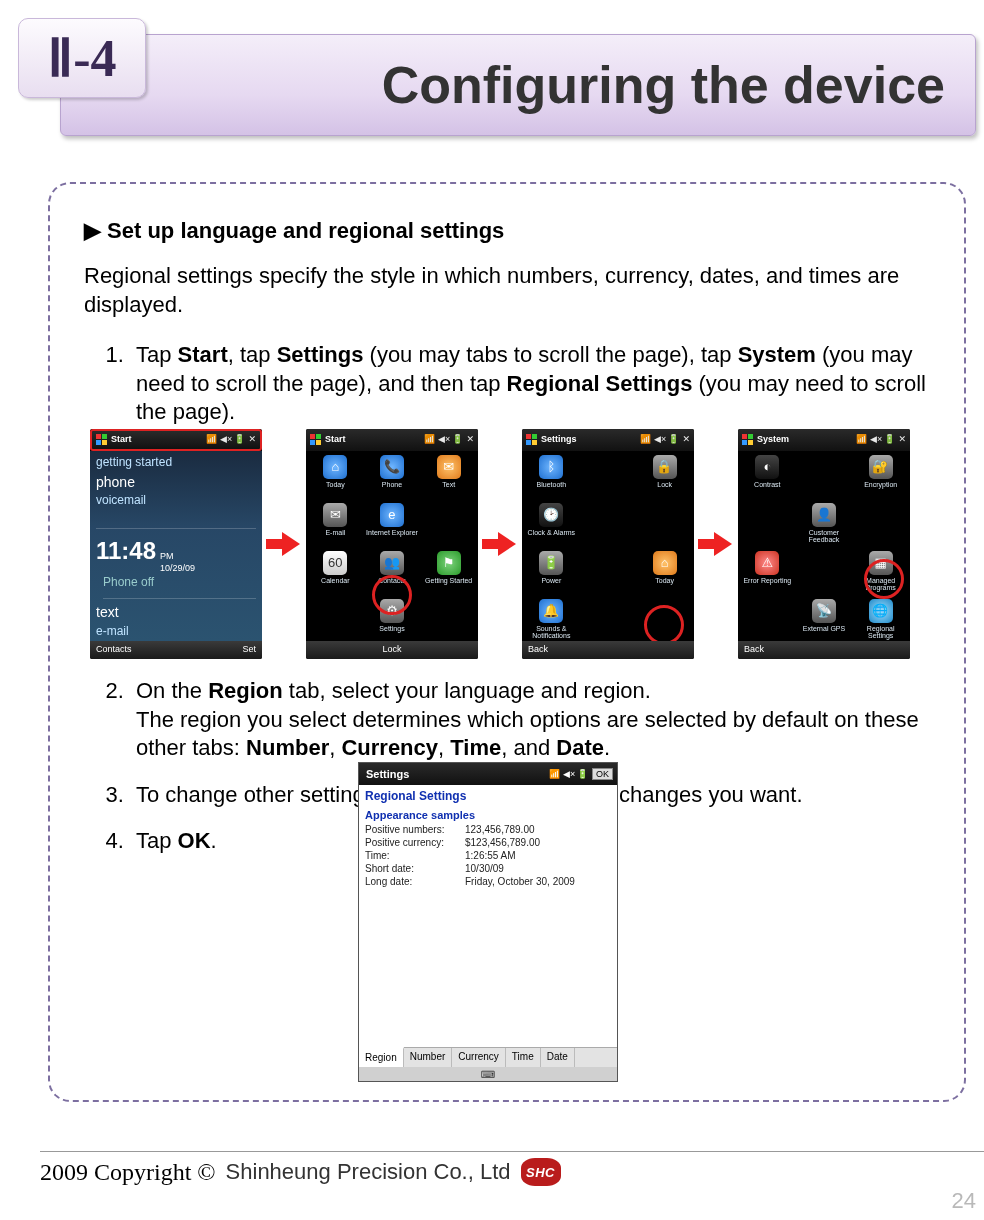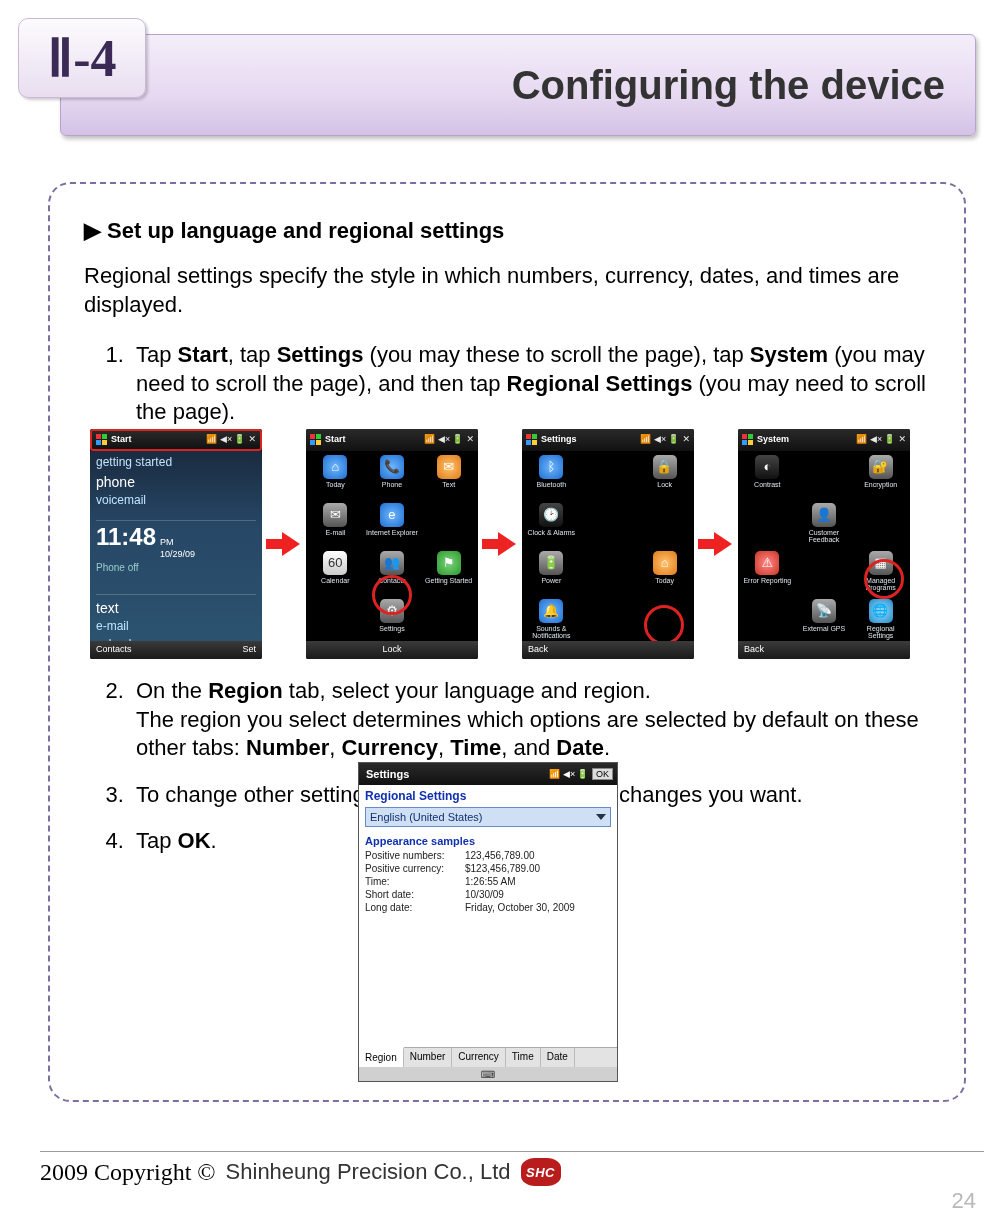--- a/index.html
+++ b/index.html
@@ -22,21 +22,21 @@
     background: linear-gradient(#f4eef9 0%, #e6d9f1 60%, #d4c2e6 100%);
     border: 1px solid #b8a3cf;
     border-radius: 6px;
     box-shadow: 2px 3px 4px rgba(0,0,0,0.25);
   }
   .header-title {
     position: absolute;
     right: 30px;
     top: 50%;
     transform: translateY(-50%);
-    font-size: 40px;
+    font-size: 52px;
     font-weight: 700;
     color: #333;
   }
   .chapter-tab {
     position: absolute;
     top: 18px;
     left: 18px;
     width: 128px;
     height: 80px;
     background: linear-gradient(#fdfbfe, #e8def0);
@@ -164,21 +164,21 @@
   
   .shot1 .topbar { border: 2px solid #d22; border-radius: 3px; }
   .shot1 .body {
     height: 190px;
     background: linear-gradient(#1a2b40,#274766 40%,#2b5370);
     padding: 4px 6px;
   }
   .shot1 .line { color: #bfe3ff; font-size: 12px; margin-bottom: 2px; }
   .shot1 .clockrow {
     display: flex; align-items: baseline; gap: 4px;
-    color: #fff; margin-top: 12px; border-top: 1px solid rgba(255,255,255,.2); 
+    color: #fff; margin-top: 20px; border-top: 1px solid rgba(255,255,255,.2); padding-top: 6px;
   }
   .shot1 .clockrow .time { font-size: 24px; font-weight: 700; }
   .shot1 .clockrow .ampm { font-size: 9px; }
 
   
   .shot .iconGrid {
     height: 190px;
     display: grid;
     grid-template-columns: repeat(3, 1fr);
     grid-auto-rows: 46px;
@@ -337,21 +337,21 @@
 
   <div class="section-head">
     <span>▶</span>
     <span>Set up language and regional settings</span>
   </div>
 
   <p class="section-desc">Regional settings specify the style in which numbers, currency, dates, and times are displayed.</p>
 
   <ol class="steps">
     <li>
-      <span>Tap </span><b>Start</b><span>, tap </span><b>Settings</b><span> (you may these to scroll the page), tap </span><b>System</b><span> (you may need to scroll the page), and then tap </span><b>Regional Settings</b><span> (you may need to scroll the page).</span>
+      <span>Tap </span><b>Start</b><span>, tap </span><b>Settings</b><span> (you may tabs to scroll the page), tap </span><b>System</b><span> (you may need to scroll the page), and then tap </span><b>Regional Settings</b><span> (you may need to scroll the page).</span>
 
       
       <div class="shot-row">
 
         <div class="shot shot1">
           <div class="topbar">
             <span class="winflag"></span>
             <b>Start</b>
             <span class="grow"></span>
             <span class="glyph">📶 ◀× 🔋 ✕</span>
@@ -360,21 +360,21 @@
             <div class="line">getting started</div>
             <div class="line" style="font-size:14px;color:#fff;">phone</div>
             <div class="line">voicemail</div>
             <div class="clockrow">
               <span class="time">11:48</span>
               <span>
                 <div class="ampm">PM</div>
                 <div class="ampm">10/29/09</div>
               </span>
             </div>
-            <div class="line" style="font-size:10px;color:#9cc;border-bottom:1px solid rgba(255,255,255,.2);padding-bottom:20px;">Phone off</div>
+            <div class="line" style="font-size:12px;color:#9cc;border-bottom:1px solid rgba(255,255,255,.2);padding-bottom:8px;margin-left:7px;">Phone off</div>
             <div class="line" style="font-size:14px;color:#fff;margin-top:4px;">text</div>
             <div class="line">e-mail</div>
             <div class="line">calendar</div>
           </div>
           <div class="botbar">
             <span>Contacts</span>
             <span>Set</span>
           </div>
         </div>
 
@@ -575,24 +575,20 @@
 
   <div class="regional">
     <div class="topbar">
       <span class="winflag"></span>
       <b>Settings</b>
       <span class="grow"></span>
       <span class="glyph" style="font-size:9px;">📶 ◀× 🔋</span>
       <span class="okbtn">OK</span>
     </div>
     <div class="sub">Regional Settings</div>
-    <div class="dropdown">
-      <span>English (United States)</span>
-      <span class="tri"></span>
-    </div>
     <div class="apphead">Appearance samples</div>
     <div class="kv">
         <span class="k">Positive numbers:</span>
         <span>123,456,789.00</span>
       </div>
     <div class="kv">
         <span class="k">Positive currency:</span>
         <span>$123,456,789.00</span>
       </div>
     <div class="kv">

